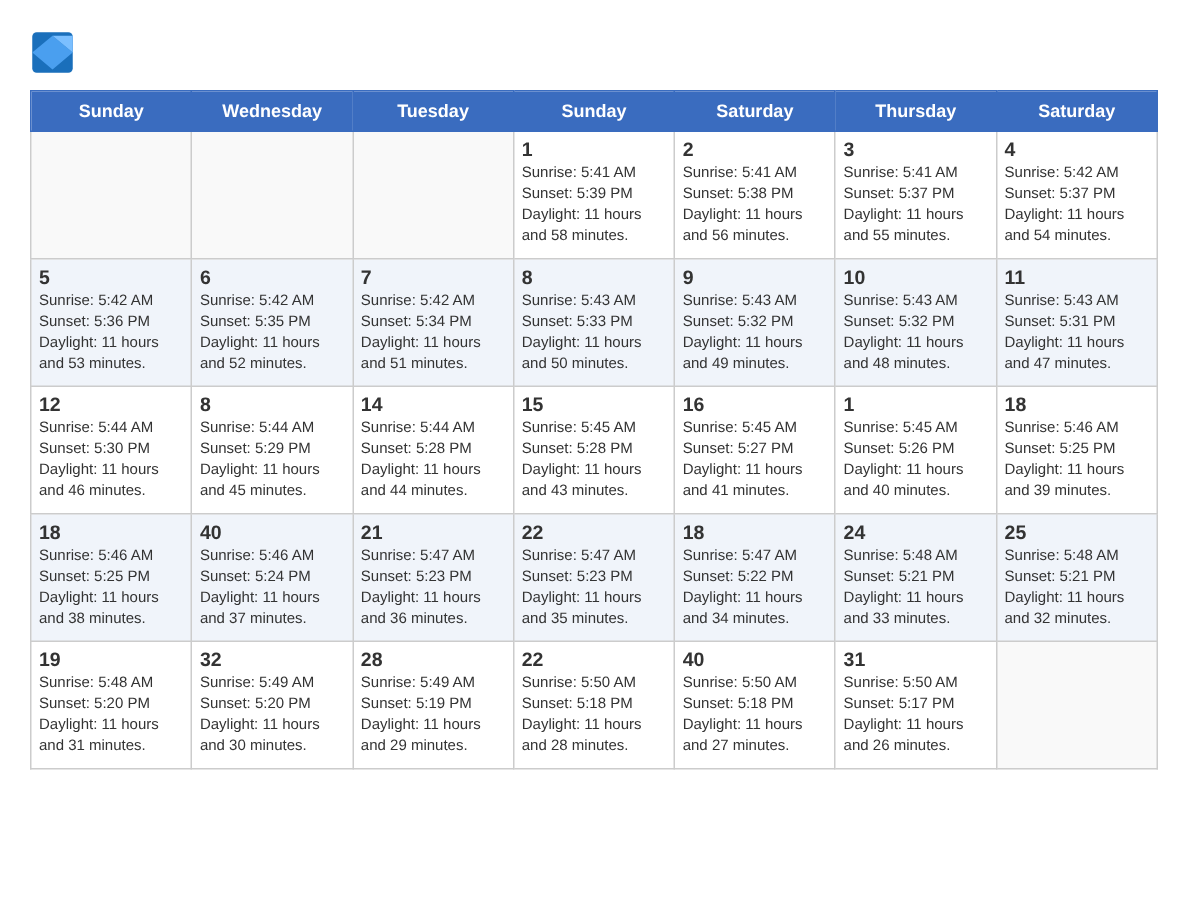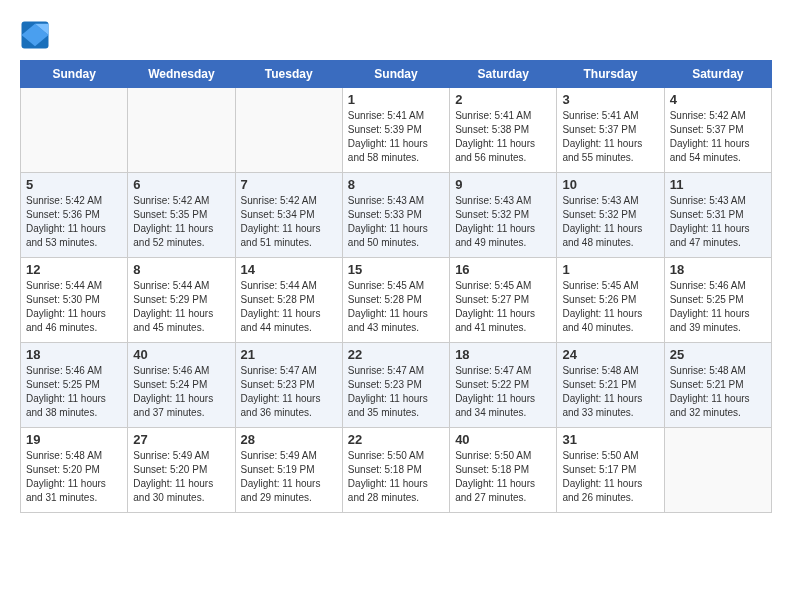--- a/index.html
+++ b/index.html
@@ -281,21 +281,21 @@
         </td>
       </tr>
       <tr>
         <td>
           <span class="day-number">19</span>
           <div class="cell-info" style="white-space: pre-line;">Sunrise: 5:48 AM
 Sunset: 5:20 PM
 Daylight: 11 hours and 31 minutes.</div>
         </td>
         <td>
-          <span class="day-number">27</span>
+          <span class="day-number">32</span>
           <div class="cell-info" style="white-space: pre-line;">Sunrise: 5:49 AM
 Sunset: 5:20 PM
 Daylight: 11 hours and 30 minutes.</div>
         </td>
         <td>
           <span class="day-number">28</span>
           <div class="cell-info" style="white-space: pre-line;">Sunrise: 5:49 AM
 Sunset: 5:19 PM
 Daylight: 11 hours and 29 minutes.</div>
         </td>

